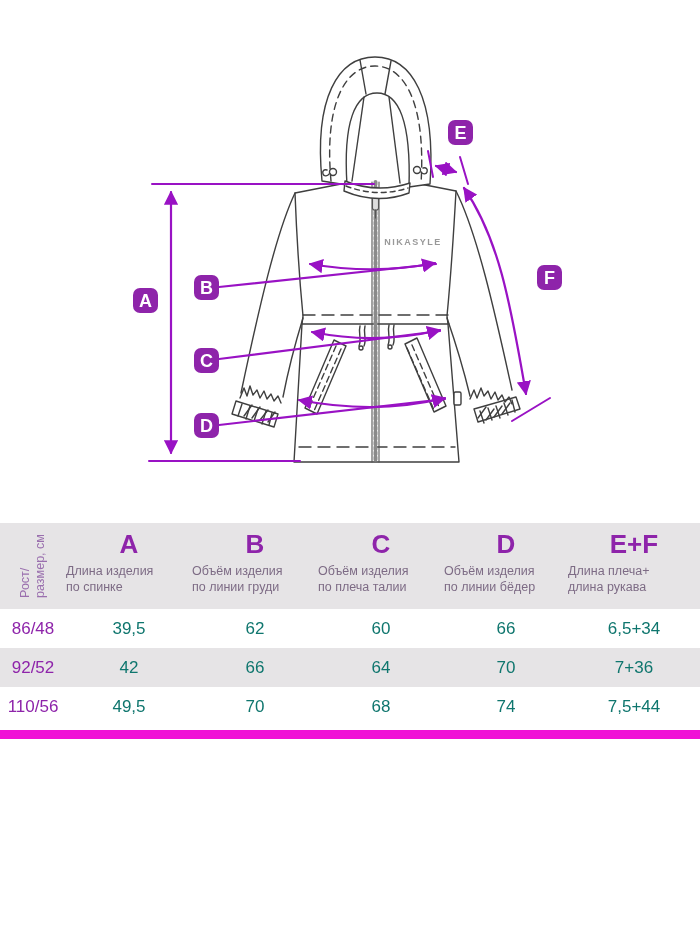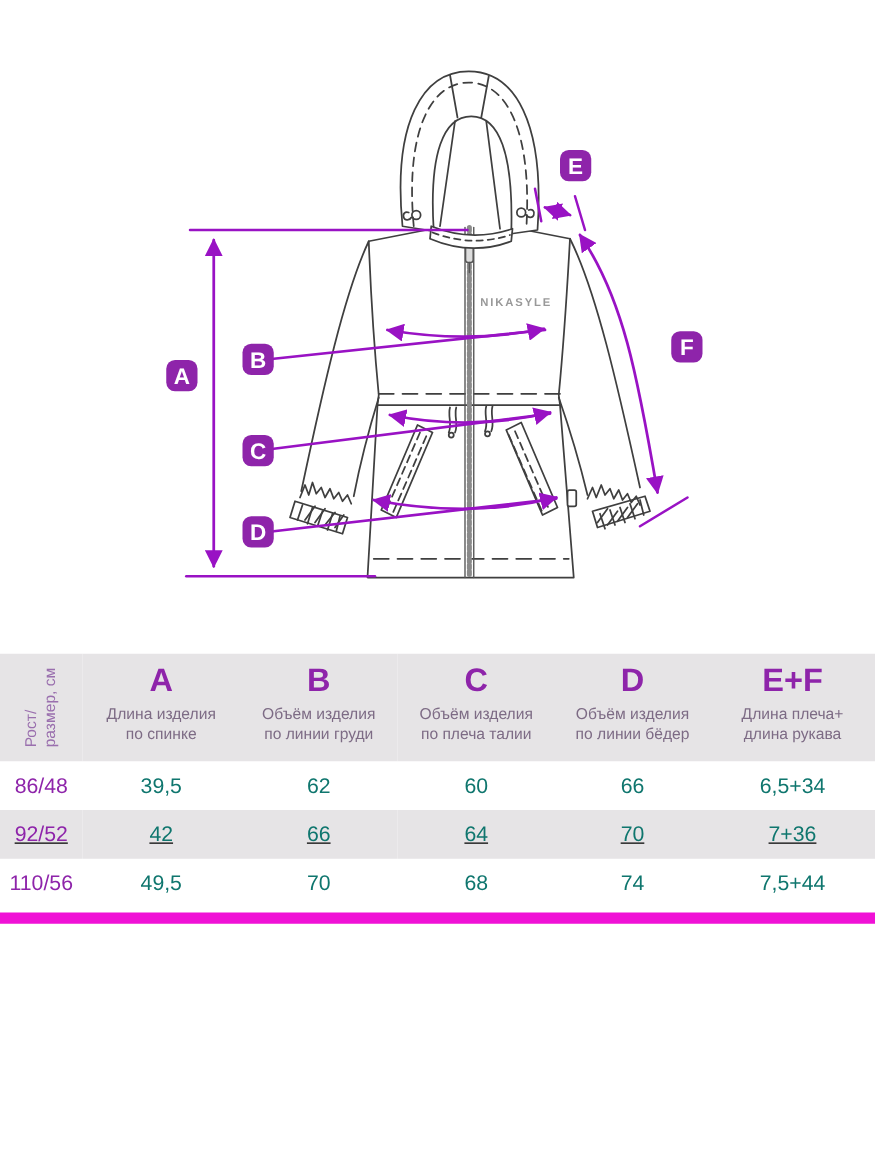--- a/index.html
+++ b/index.html
@@ -14,29 +14,29 @@
   .banner{height:36px;display:flex;align-items:center;padding-left:30px;box-sizing:border-box;
           background:linear-gradient(90deg,#FB28E1 0%,#C353EA 28%,#8A82F2 50%,#45C3F6 75%,#00F0FA 100%);}
   .banner-title{color:#ffffff;font-weight:bold;font-size:21px;letter-spacing:.3px;}
 
   
   table.size-table{border-collapse:collapse;table-layout:fixed;width:700px;margin-top:2px;}
   table.size-table th,table.size-table td{padding:0;border:none;}
   thead tr{background:#e6e4e6;height:86px;}
   th{vertical-align:top;font-weight:normal;}
   .col-letter{margin-top:7px;font-size:26px;font-weight:bold;color:#8E24AA;text-align:center;line-height:28px;}
-  .col-desc{margin-top:5px;font-size:12.5px;line-height:16px;color:#7d6b85;text-align:center;}
+  .col-desc{margin-top:5px;font-size:12.5px;line-height:16px;color:#7d6b85;text-align:left;}
   .col-desc span{display:block;}
   .rot-cell{vertical-align:middle;}
   .rot-wrap{height:86px;display:flex;align-items:center;justify-content:center;}
   .rot{transform:rotate(-90deg);white-space:nowrap;color:#9a6fae;font-size:12.5px;line-height:15px;text-align:left;}
   .rot span{display:block;}
   tbody td{height:39px;text-align:center;font-size:17px;color:#0f766e;}
   tbody td.size{color:#8E24AA;margin-top:13px;}
-  tr.alt{background:#e6e4e6;text-decoration:underline;}
+  tr.alt{background:#e6e4e6;}
   .footer-bar{width:700px;height:9px;background:#F011D6;margin-top:4px;}
 </style>
 </head>
 <body>
 
 <div class="stage">
 
   <div class="drawing">
     <svg width="700" height="521" viewBox="0 0 700 521">
       <defs>

